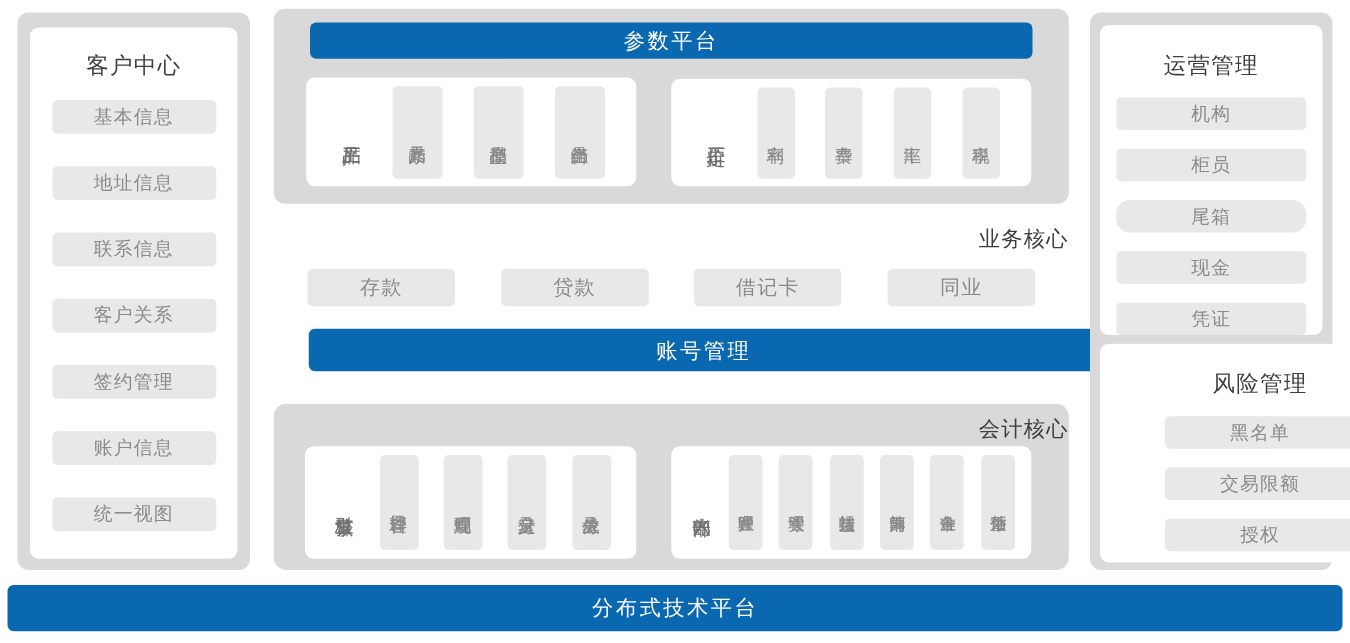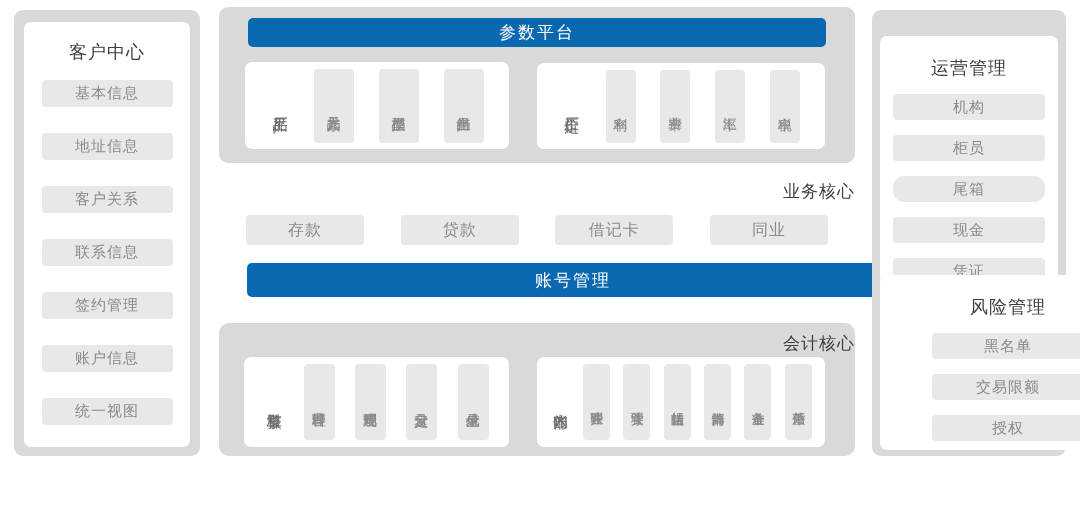--- a/index.html
+++ b/index.html
@@ -24,22 +24,22 @@
 <body>
 
 <div class="page">
 
   <div class="panel" style="left:14px;top:10px;width:186px;height:446px;">
     <div class="whitebox" style="left:10px;top:12px;width:166px;height:425px;">
       <div class="box-title" style="padding-top:18px;">客户中心</div>
       <div class="pill-col" style="margin-top:16px;gap:26px;">
         <div class="hpill" style="width:131px;height:27px;">基本信息</div>
         <div class="hpill" style="width:131px;height:27px;">地址信息</div>
+        <div class="hpill" style="width:131px;height:27px;">联系信息</div>
         <div class="hpill" style="width:131px;height:27px;">客户关系</div>
-        <div class="hpill" style="width:131px;height:27px;">联系信息</div>
         <div class="hpill" style="width:131px;height:27px;">签约管理</div>
         <div class="hpill" style="width:131px;height:27px;">账户信息</div>
         <div class="hpill" style="width:131px;height:27px;">统一视图</div>
       </div>
     </div>
   </div>
 
   <div class="panel" style="left:219px;top:7px;width:636px;height:156px;">
     <div class="bluebar" style="left:29px;top:11px;width:578px;height:29px;">参数平台</div>
     <div class="whitebox vgroup" style="left:26px;top:55px;width:264px;height:87px;">
@@ -57,21 +57,21 @@
     </div>
   </div>
 
   <div class="mid-title" style="left:219px;top:180px;width:636px;">业务核心</div>
   <div style="position:absolute;left:246px;top:215px;width:582px;height:30px;display:flex;justify-content:space-between;">
     <div class="hpill" style="width:118px;height:30px;font-size:16px;">存款</div>
     <div class="hpill" style="width:118px;height:30px;font-size:16px;">贷款</div>
     <div class="hpill" style="width:118px;height:30px;font-size:16px;">借记卡</div>
     <div class="hpill" style="width:118px;height:30px;font-size:16px;">同业</div>
   </div>
-  <div class="bluebar" style="left:247px;top:263px;width:632px;height:34px;padding-left:10px;">账号管理</div>
+  <div class="bluebar" style="left:247px;top:263px;width:632px;height:34px;">账号管理</div>
 
   <div class="panel" style="left:219px;top:323px;width:636px;height:133px;border-radius:10px;">
     <div class="mid-title" style="left:0;top:9px;width:636px;">会计核心</div>
     <div class="whitebox vgroup" style="left:25px;top:34px;width:265px;height:90px;">
       <div class="vlabel">核算引擎</div>
       <div class="vpill" style="width:31px;height:76px;">科目管理</div>
       <div class="vpill" style="width:31px;height:76px;">规则管理</div>
       <div class="vpill" style="width:31px;height:76px;">分录定义</div>
       <div class="vpill" style="width:31px;height:76px;">分录生成</div>
     </div>
@@ -80,34 +80,35 @@
       <div class="vpill" style="width:27px;height:76px;font-size:13px;">账户管理</div>
       <div class="vpill" style="width:27px;height:76px;font-size:13px;">头寸管理</div>
       <div class="vpill" style="width:27px;height:76px;font-size:13px;">损益结转</div>
       <div class="vpill" style="width:27px;height:76px;font-size:13px;">内部清算</div>
       <div class="vpill" style="width:27px;height:76px;font-size:13px;">准备金</div>
       <div class="vpill" style="width:27px;height:76px;font-size:13px;">外币重估</div>
     </div>
   </div>
 
   <div class="panel" style="left:872px;top:10px;width:194px;height:446px;">
-    <div class="whitebox" style="left:8px;top:10px;width:178px;height:248px;margin-top:16px;">
+    <div class="whitebox" style="left:8px;top:10px;width:178px;height:248px;">
       <div class="box-title" style="padding-top:20px;">运营管理</div>
       <div class="pill-col" style="margin-top:14px;gap:15px;">
         <div class="hpill" style="width:152px;height:26px;">机构</div>
         <div class="hpill" style="width:152px;height:26px;">柜员</div>
         <div class="hpill" style="width:152px;height:26px;border-radius:11px;">尾箱</div>
         <div class="hpill" style="width:152px;height:26px;">现金</div>
         <div class="hpill" style="width:152px;height:26px;">凭证</div>
       </div>
     </div>
     <div class="whitebox" style="left:8px;top:265px;width:178px;height:175px;padding-left:39px;">
       <div class="box-title" style="padding-top:20px;">风险管理</div>
       <div class="pill-col" style="margin-top:14px;gap:15px;">
         <div class="hpill" style="width:152px;height:26px;">黑名单</div>
         <div class="hpill" style="width:152px;height:26px;">交易限额</div>
         <div class="hpill" style="width:152px;height:26px;">授权</div>
       </div>
     </div>
   </div>
 
+  <div class="bluebar" style="left:6px;top:468px;width:1068px;height:37px;">分布式技术平台</div>
 
 </div>
 
 </body></html>

